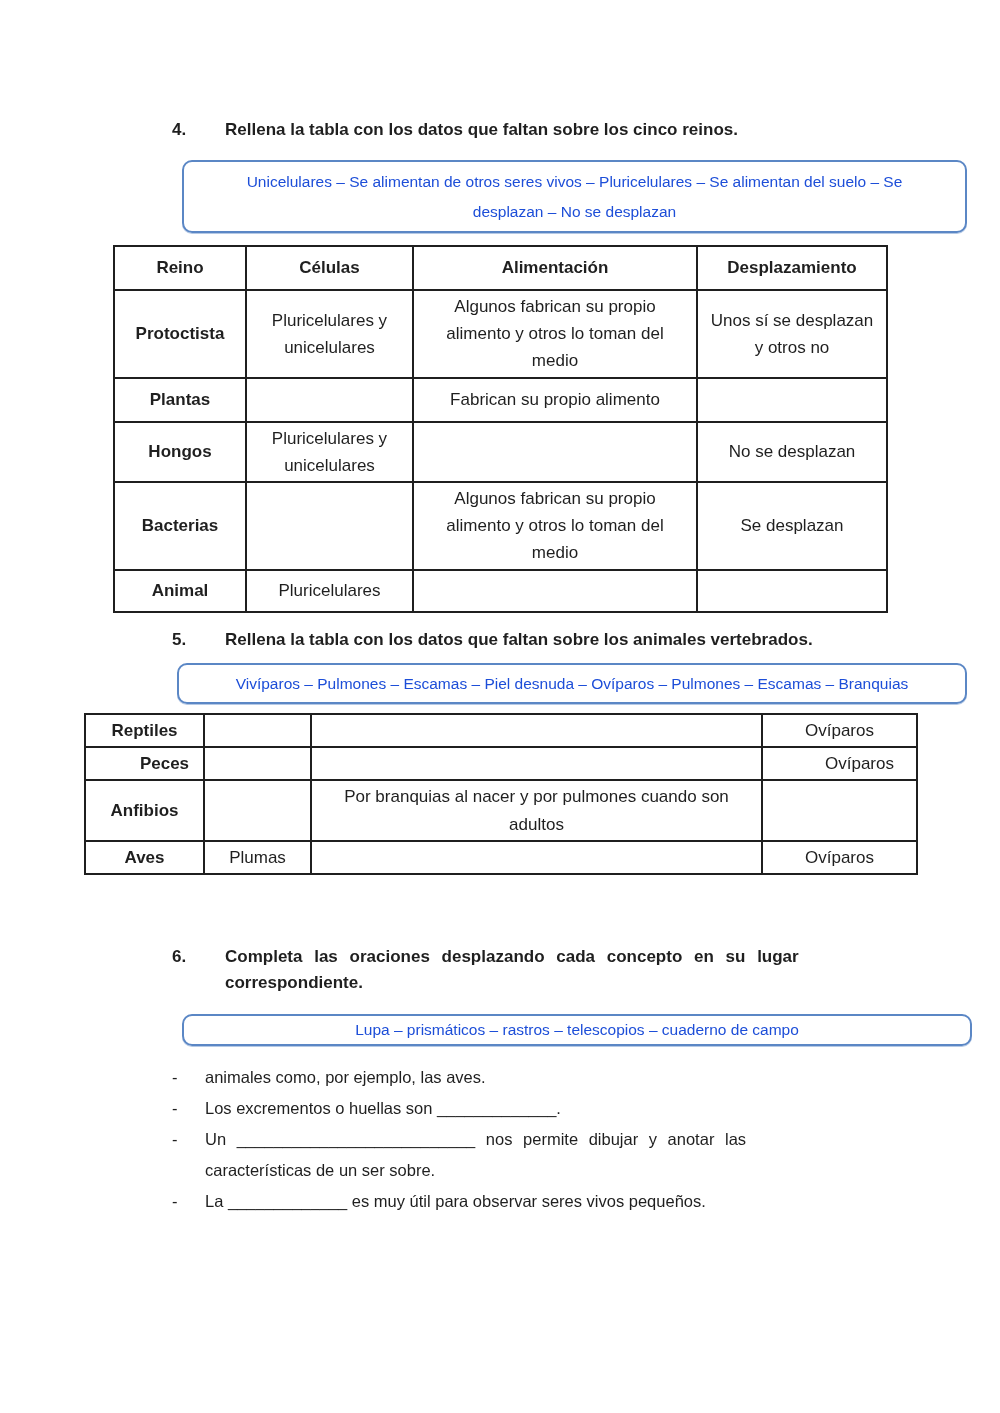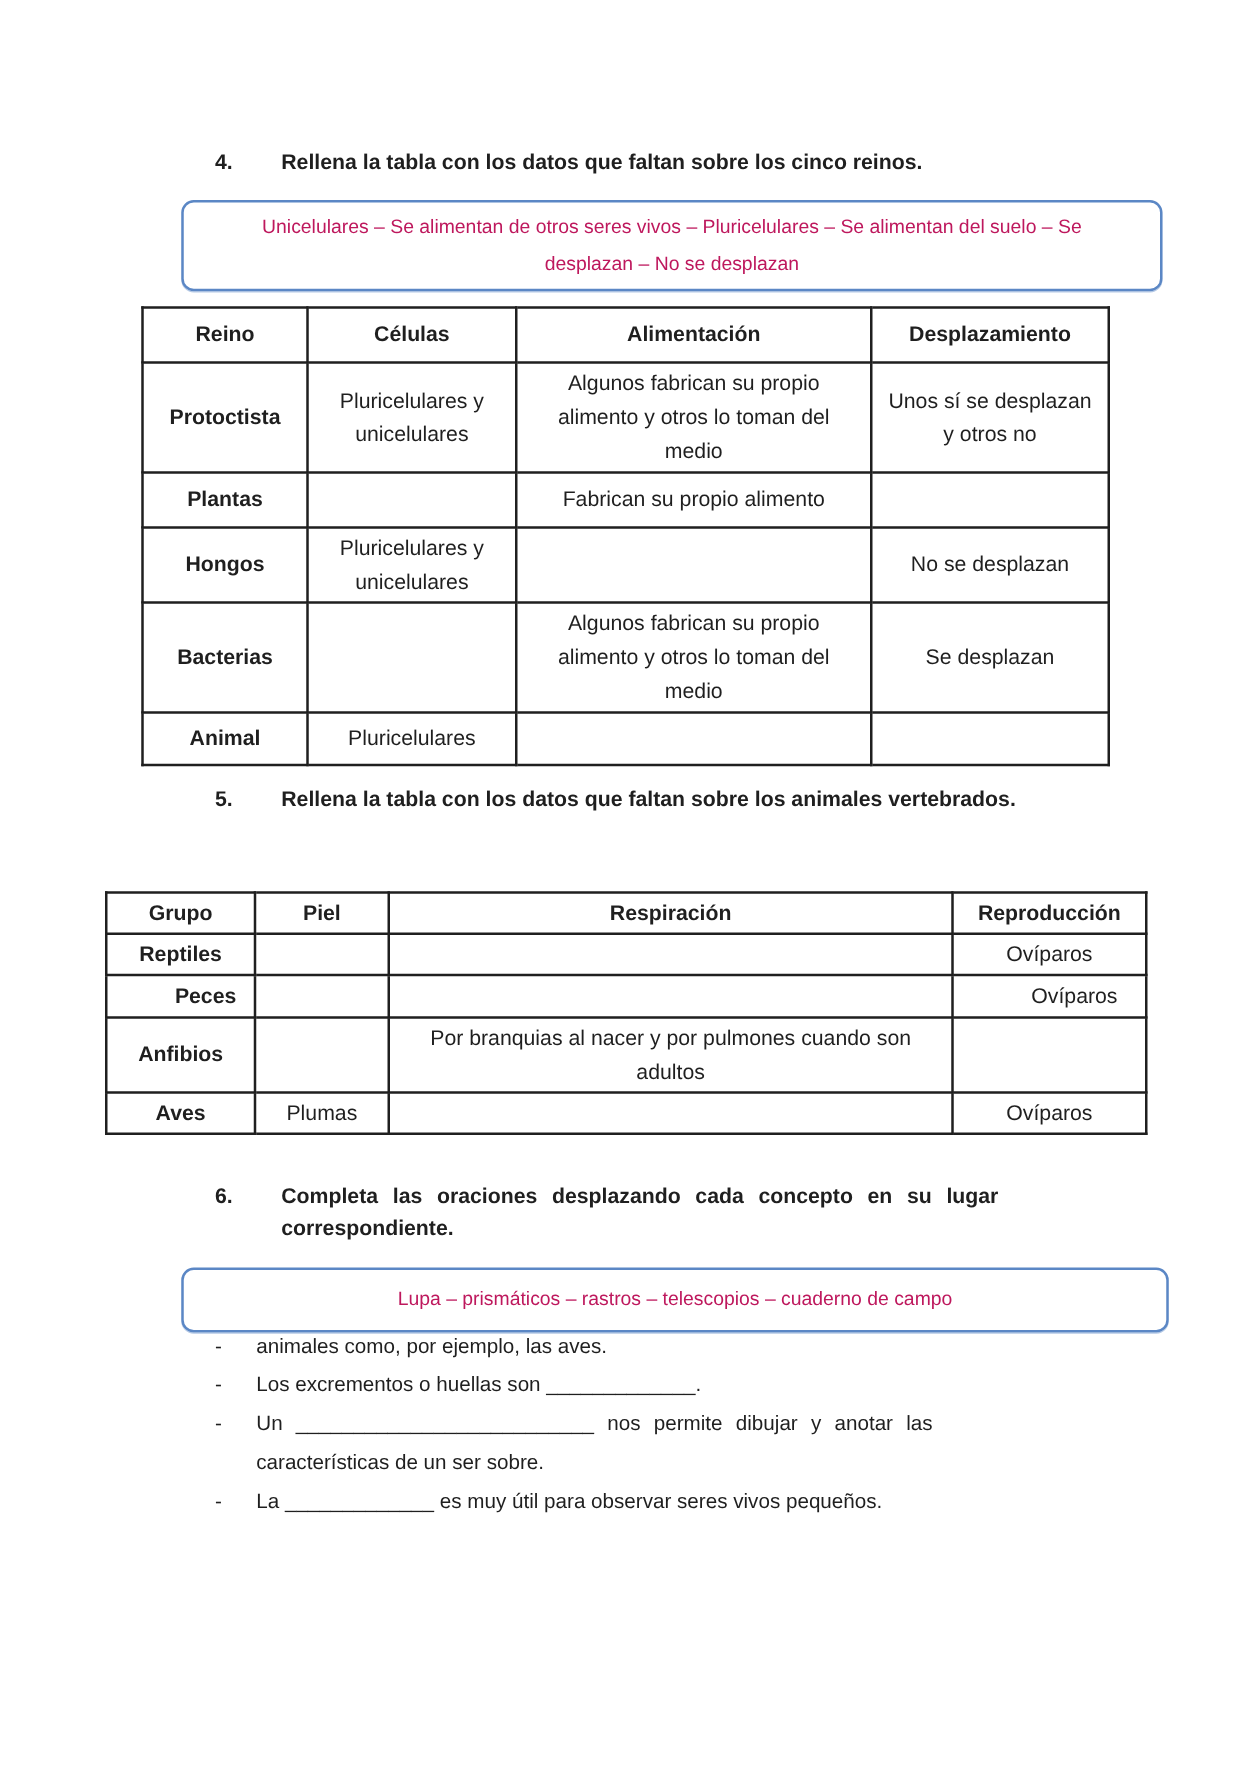--- a/index.html
+++ b/index.html
@@ -31,22 +31,23 @@
     position: absolute;
     border: 2px solid #5b87c5;
     border-radius: 10px;
     box-shadow: 0 1px 0 rgba(91,135,197,0.45);
     display: flex;
     align-items: center;
     justify-content: center;
     text-align: center;
     font-size: 15.5px;
     line-height: 1.9;
-    color: #be185d;
+    color: #1d4ed8;
     box-sizing: border-box;
+    margin-left: 37px;
   }
   .word-bank .bank-text { padding: 2px 26px; }
 
   
   table.wtable {
     position: absolute;
     border-collapse: collapse;
     table-layout: fixed;
     font-size: 17px;
   }
@@ -149,35 +150,32 @@
       <td></td>
     </tr>
   </tbody>
     </table>
 
   <div class="heading" style="left:172px; top:627px; width:740px;">
     <span class="num">5.</span>
     <span class="txt">Rellena la tabla con los datos que faltan sobre los animales vertebrados.</span>
   </div>
 
+  <div class="word-bank" style="left:140px; top:663px; width:790px; height:41px;">
+    <span class="bank-text">Vivíparos – Pulmones – Escamas – Piel desnuda – Ovíparos – Pulmones – Escamas – Branquias</span>
+  </div>
 
   <table class="wtable t2">
     <colgroup>
         <col style="width:119px">
         <col style="width:107px">
         <col style="width:451px">
         <col style="width:155px">
       </colgroup>
     <tbody>
-        <tr class="h">
-      <th>Grupo</th>
-      <th>Piel</th>
-      <th>Respiración</th>
-      <th>Reproducción</th>
-    </tr>
     <tr class="r1">
       <td class="rowhead">Reptiles</td>
       <td></td>
       <td></td>
       <td>Ovíparos</td>
     </tr>
     <tr class="r3">
       <td class="rowhead">Peces</td>
       <td></td>
       <td></td>
@@ -199,21 +197,21 @@
     </table>
 
   <div class="heading" style="left:172px; top:944px; width:688px;">
     <span class="num">6.</span>
     <span class="txt">
       <span class="wide-words">Completa las oraciones desplazando cada concepto en su lugar</span><br>
       <span>correspondiente.</span>
     </span>
   </div>
 
-  <div class="word-bank" style="left:145px; top:1014px; width:790px; height:52px;">
+  <div class="word-bank" style="left:145px; top:1014px; width:790px; height:32px;">
     <span class="bank-text">Lupa – prismáticos – rastros – telescopios – cuaderno de campo</span>
   </div>
 
   <div class="sentlist sentlist-pos sentlist-wrap sentlist-root sentlist-main sentlist-container sentlist-block sentlist" style="position:absolute; left:172px; top:1062px; width:690px; font-size:16.5px;">
     <div class="bullet">
       <span class="marker">-</span>
       <span class="lines">
         <span class="line" style="display:block;">animales como, por ejemplo, las aves.</span>
       </span>
     </div>

